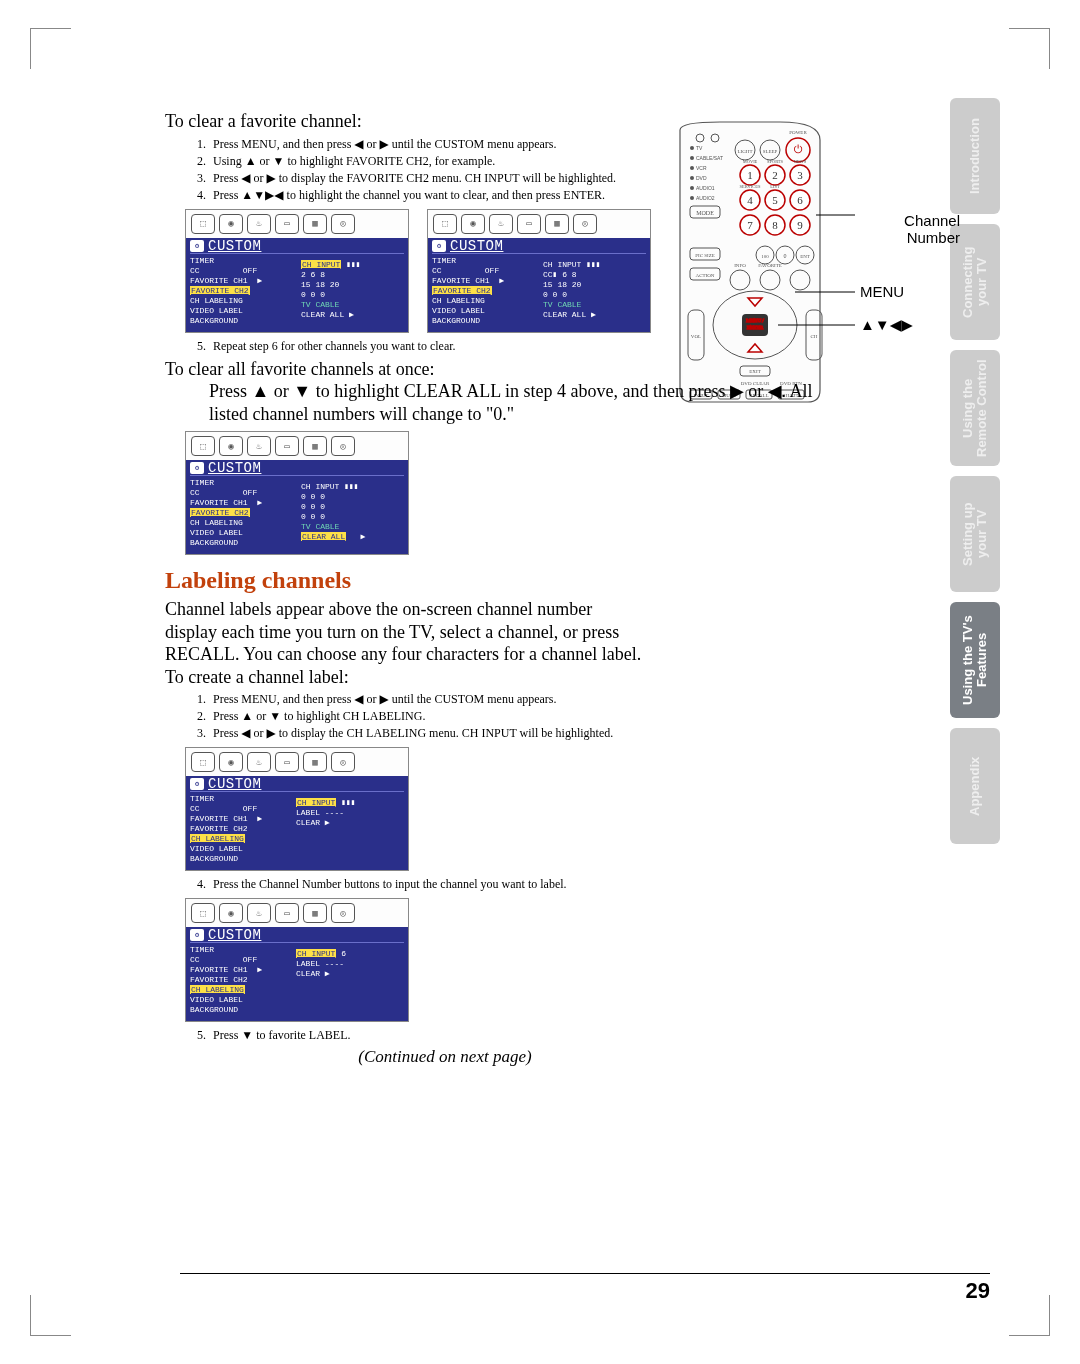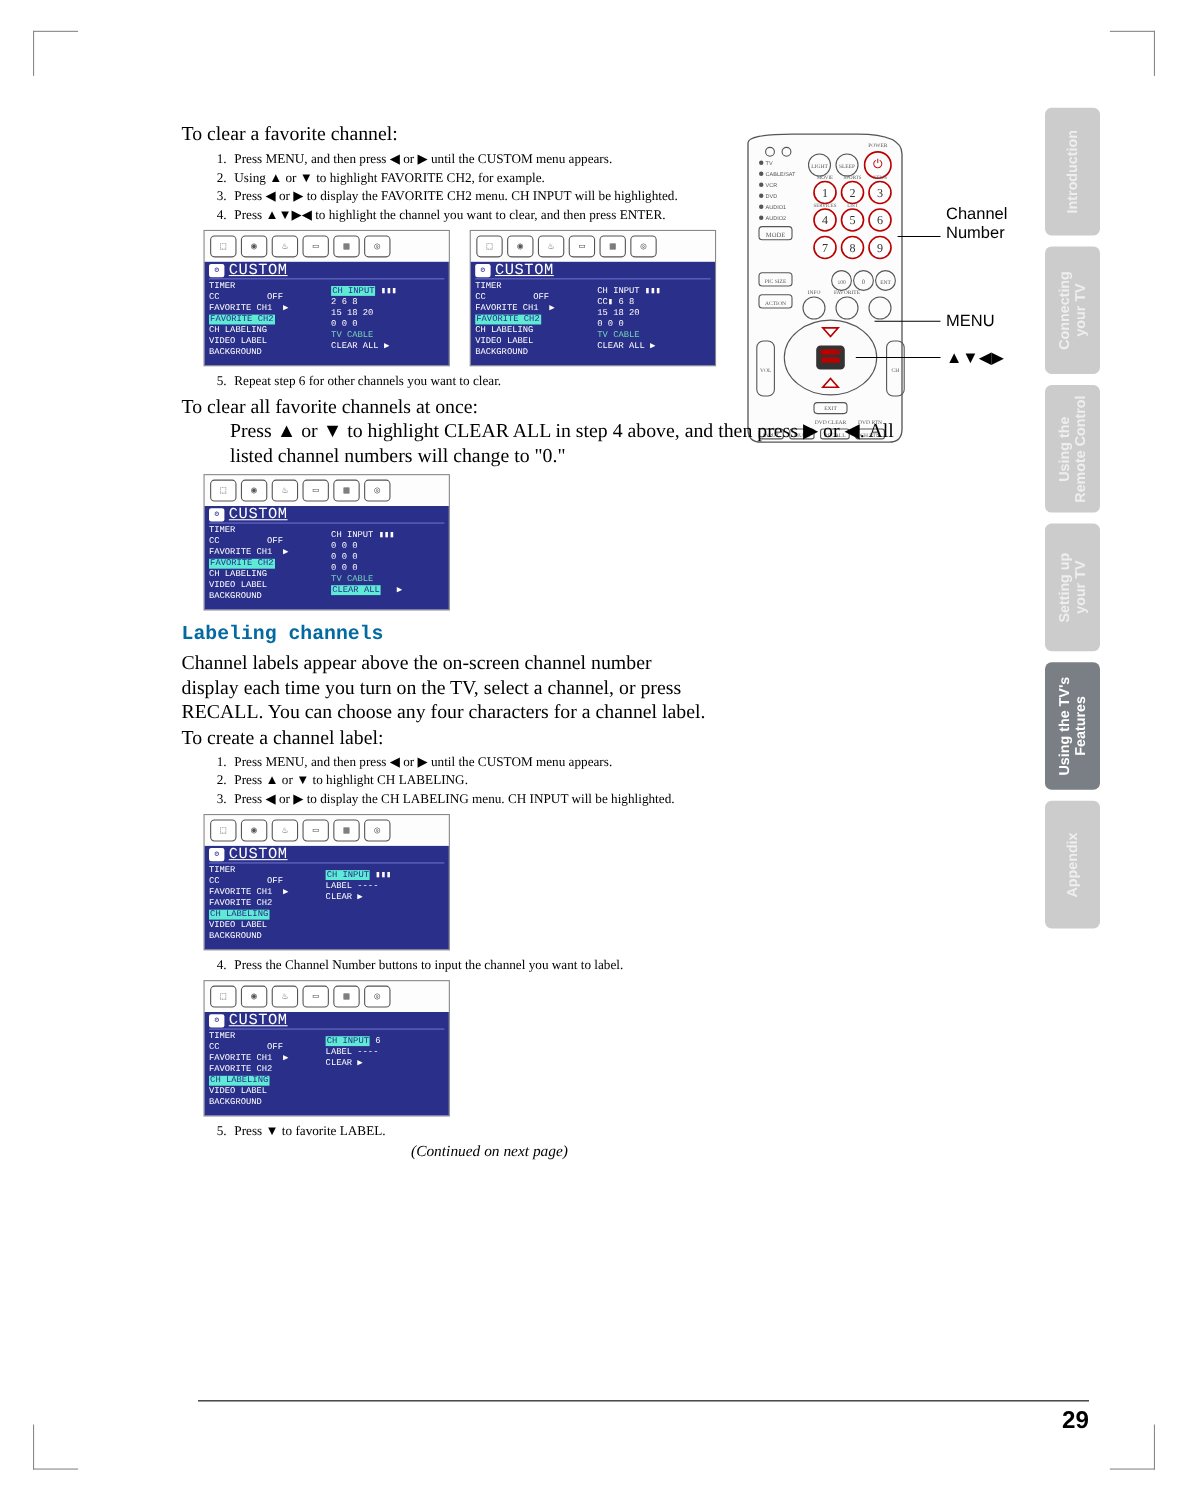--- a/index.html
+++ b/index.html
@@ -66,24 +66,24 @@
     margin: 4px 0 4px 0;
     padding-left: 44px;
   }
   ol.steps li {
     margin: 2px 0;
     padding-left: 4px;
     font-size: 12px;
     line-height: 1.25;
   }
   .section-head {
-    color: #0369a1;
-    font-family: Liberation Mono, monospace;
+    color: #c2410c;
+    font-family: Liberation Serif, serif;
     font-weight: bold;
-    font-size: 18px;
+    font-size: 24px;
     margin: 12px 0 4px 0;
   }
   .osd-row {
     display: flex;
     gap: 18px;
     margin: 6px 0 6px 20px;
   }
   .osd {
     width: 222px;
     border: 1px solid #888;
@@ -119,21 +119,21 @@
     border-bottom: 1px solid #6a6fca;
     padding-bottom: 1px;
     margin-bottom: 2px;
   }
   .osd .custom-row .badge {
     width: 14px; height: 12px; background: #fff; color: #2a2f8a;
     font-size: 7px; display: flex; align-items: center; justify-content: center;
     border-radius: 2px; font-weight: bold;
   }
   .osd .custom-title { text-decoration: underline; letter-spacing: 0.5px; font-size: 14px;}
-  .osd .hl { background: #5eead4; color: #2a2f8a; padding: 0 1px; }
+  .osd .hl { background: #fde047; color: #2a2f8a; padding: 0 1px; text-decoration: underline; }
   .osd .grn { color: #6fd6b4; }
   .osd .rtcol {
     position: absolute;
     top: 22px;
     left: 115px;
     font-size: 8px;
     line-height: 10px;
   }
   .osd .rtcol2 { left: 110px; top: 22px; }
   .remote-box {
@@ -146,21 +146,21 @@
   .remote-label {
     position: absolute;
     font-family: Arial, Helvetica, sans-serif;
     font-size: 15px;
     color: #000;
   }
   .remote-svg { width: 300px; height: 300px; }
   .continued {
     font-style: italic;
     text-align: center;
-    font-size: 14px;
+    font-size: 17px;
     margin-top: 4px;
     width: 480px;
     margin-left: 40px;
   }
   .page-num {
     position: absolute;
     right: 90px;
     bottom: 60px;
     font-family: Arial, Helvetica, sans-serif;
     font-weight: bold;
@@ -297,21 +297,21 @@
     <rect x="86" y="270" rx="2" width="26" height="9" fill="none" stroke="#555"></rect>
         <text x="99" y="277" font-size="5" text-anchor="middle" fill="#555">RECALL</text>
     <rect x="118" y="270" rx="2" width="26" height="9" fill="none" stroke="#555"></rect>
         <text x="131" y="277" font-size="5" text-anchor="middle" fill="#555">CH RTN</text>
     <text x="131" y="265" font-size="5" text-anchor="middle" fill="#555">DVD RTN</text>
 
     <line x1="156" y1="95" x2="195" y2="95" stroke="#000"></line>
     <line x1="135" y1="172" x2="195" y2="172" stroke="#000"></line>
     <line x1="118" y1="205" x2="195" y2="205" stroke="#000"></line>
   </svg>
-  <div class="remote-label" style="top:66px;left:200px;">Channel Number</div>
+  <div class="remote-label" style="top:92px;left:200px;text-align:right;">Channel Number</div>
   <div class="remote-label" style="top:163px;left:200px;">MENU</div>
   <div class="remote-label" style="top:196px;left:200px;">▲▼◀▶</div>
 </div>
 
 <div class="content">
   <div class="body-text">To clear a favorite channel:</div>
   <ol class="steps" id="s1steps">
         <li>Press MENU, and then press ◀ or ▶ until the CUSTOM menu appears.</li>
         <li>Using ▲ or ▼ to highlight FAVORITE CH2, for example.</li>
         <li>Press ◀ or ▶ to display the FAVORITE CH2 menu. CH INPUT will be highlighted.</li>

